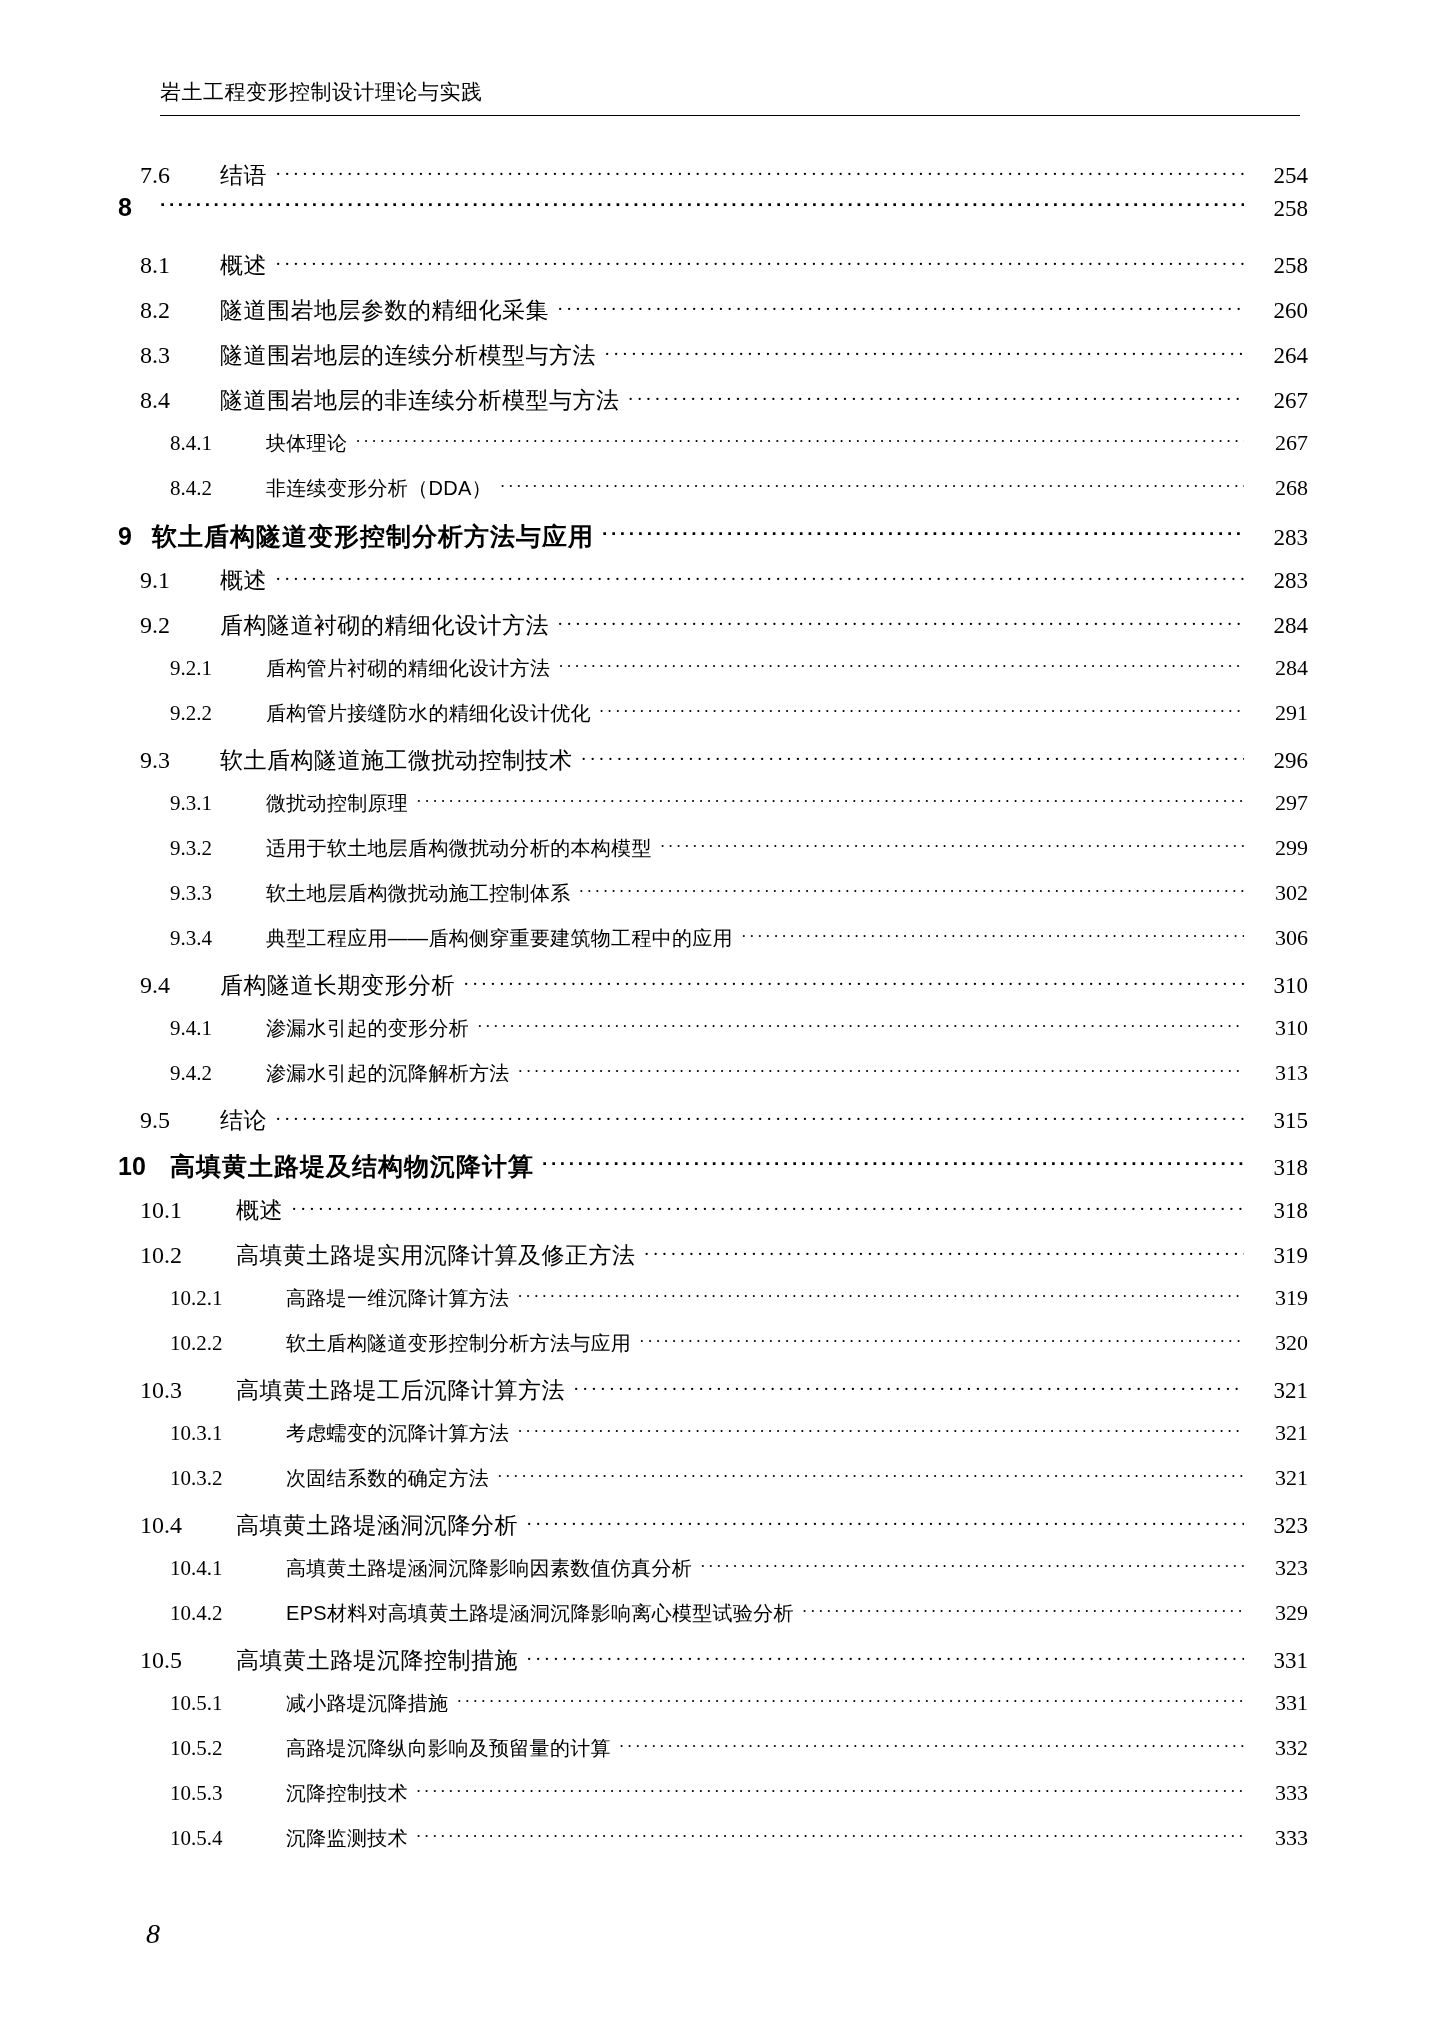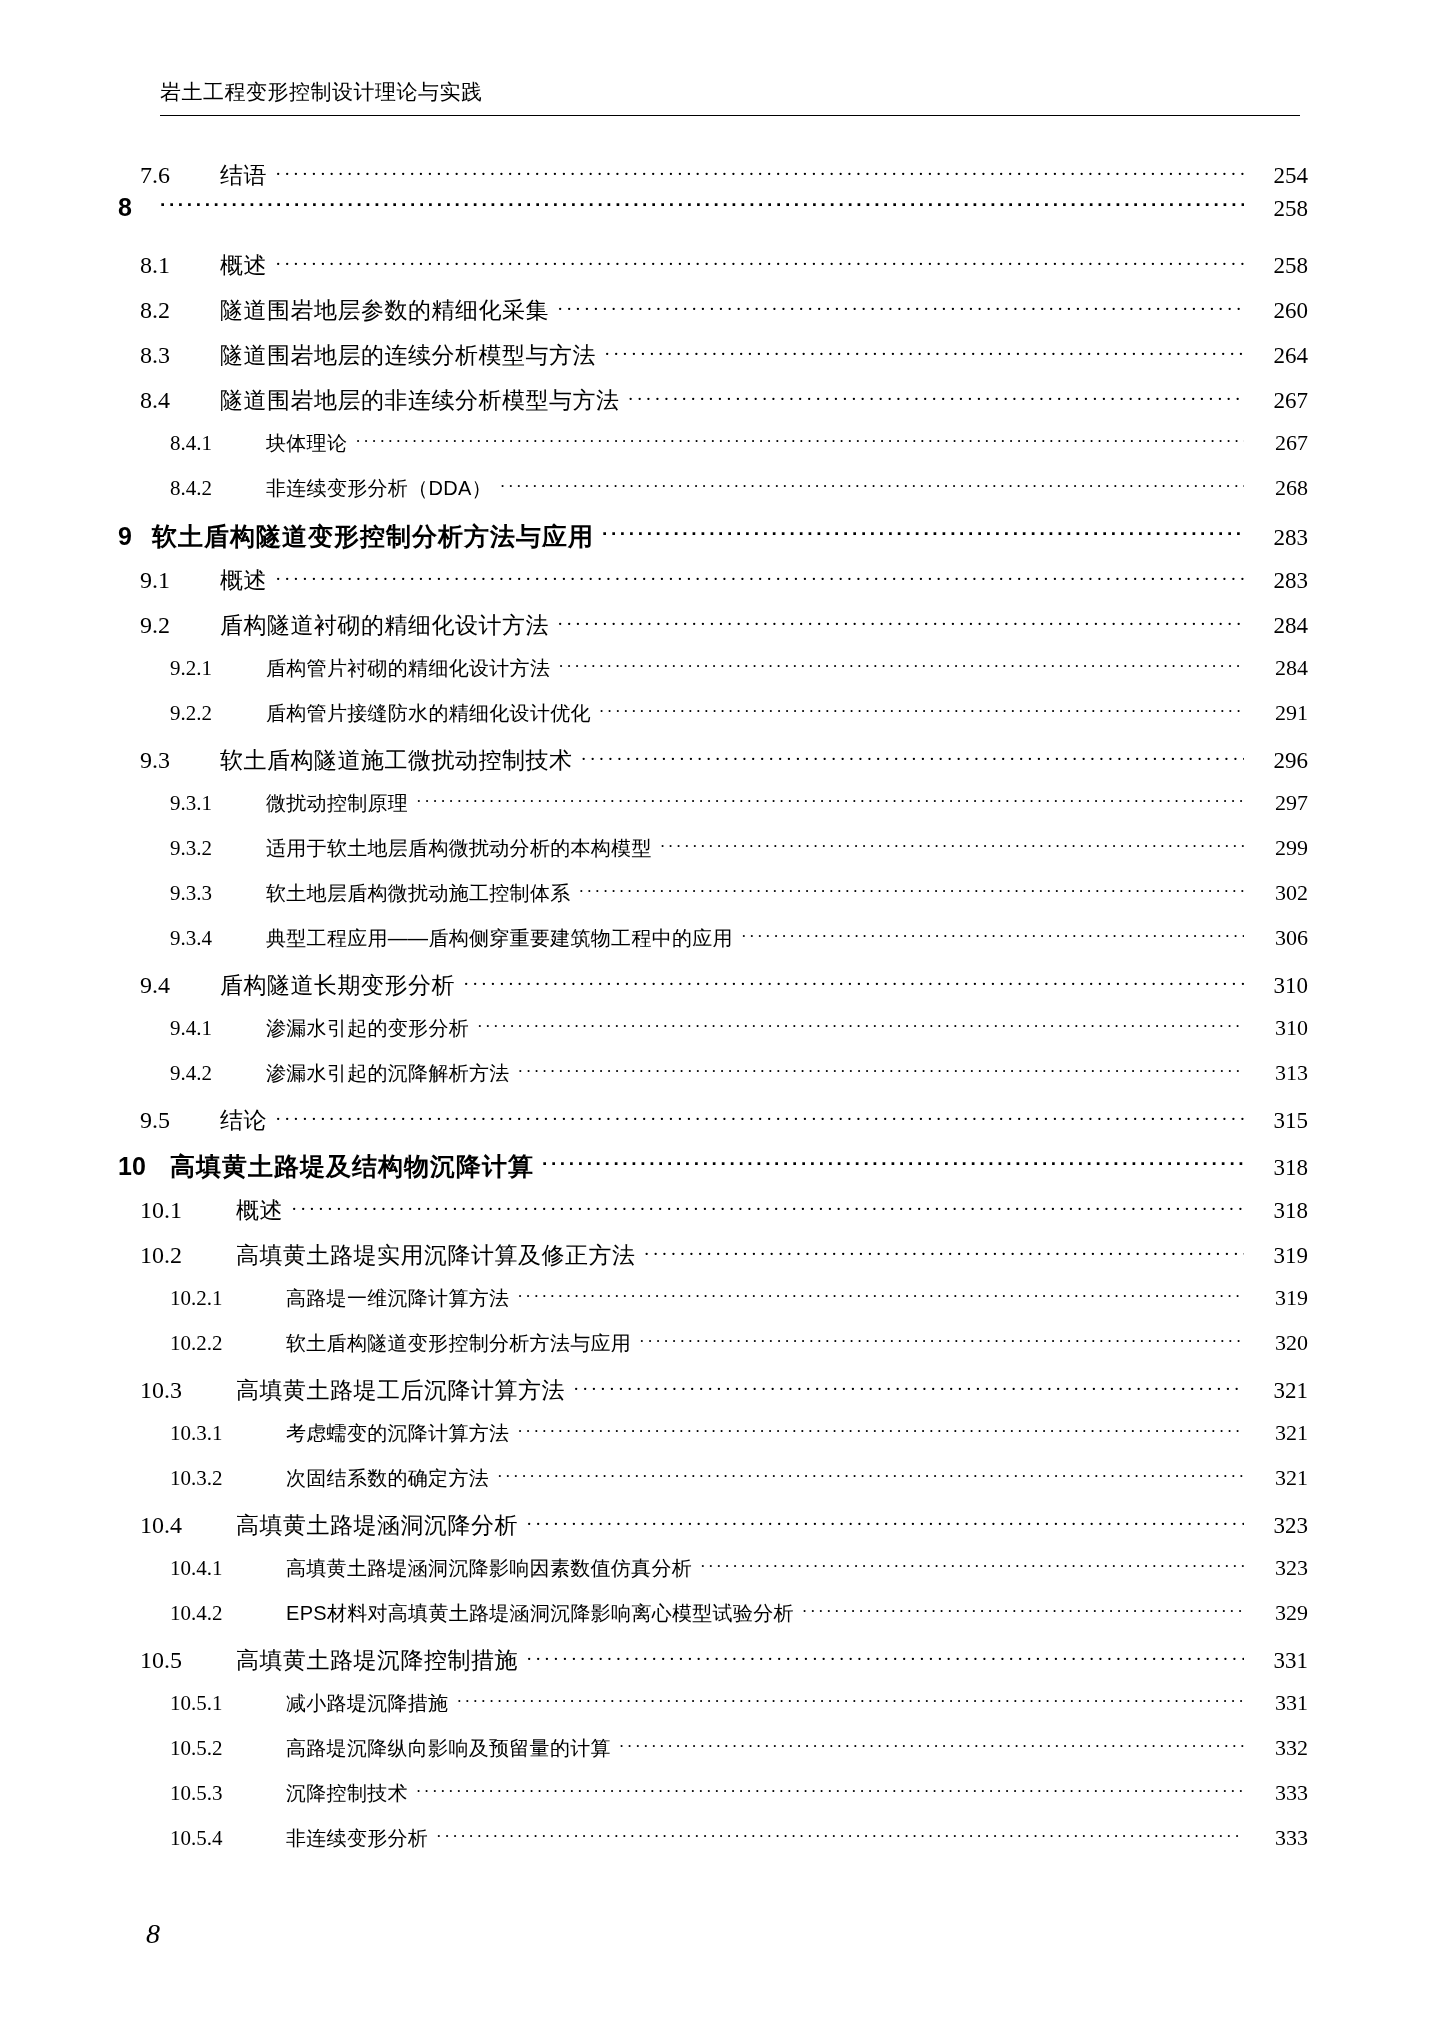--- a/index.html
+++ b/index.html
@@ -382,21 +382,21 @@
         <span class="pg">332</span>
       </div>
       <div class="toc-row lvl-sub wide">
         <span class="num">10.5.3</span>
         <span class="title">沉降控制技术</span>
         <span class="leader"></span>
         <span class="pg">333</span>
       </div>
       <div class="toc-row lvl-sub wide">
         <span class="num">10.5.4</span>
-        <span class="title">非连续变形分析</span>
+        <span class="title">沉降监测技术</span>
         <span class="leader"></span>
         <span class="pg">333</span>
       </div>
     </div>
 
   <div class="folio">8</div>
 
 </div>
 
 </body></html>

